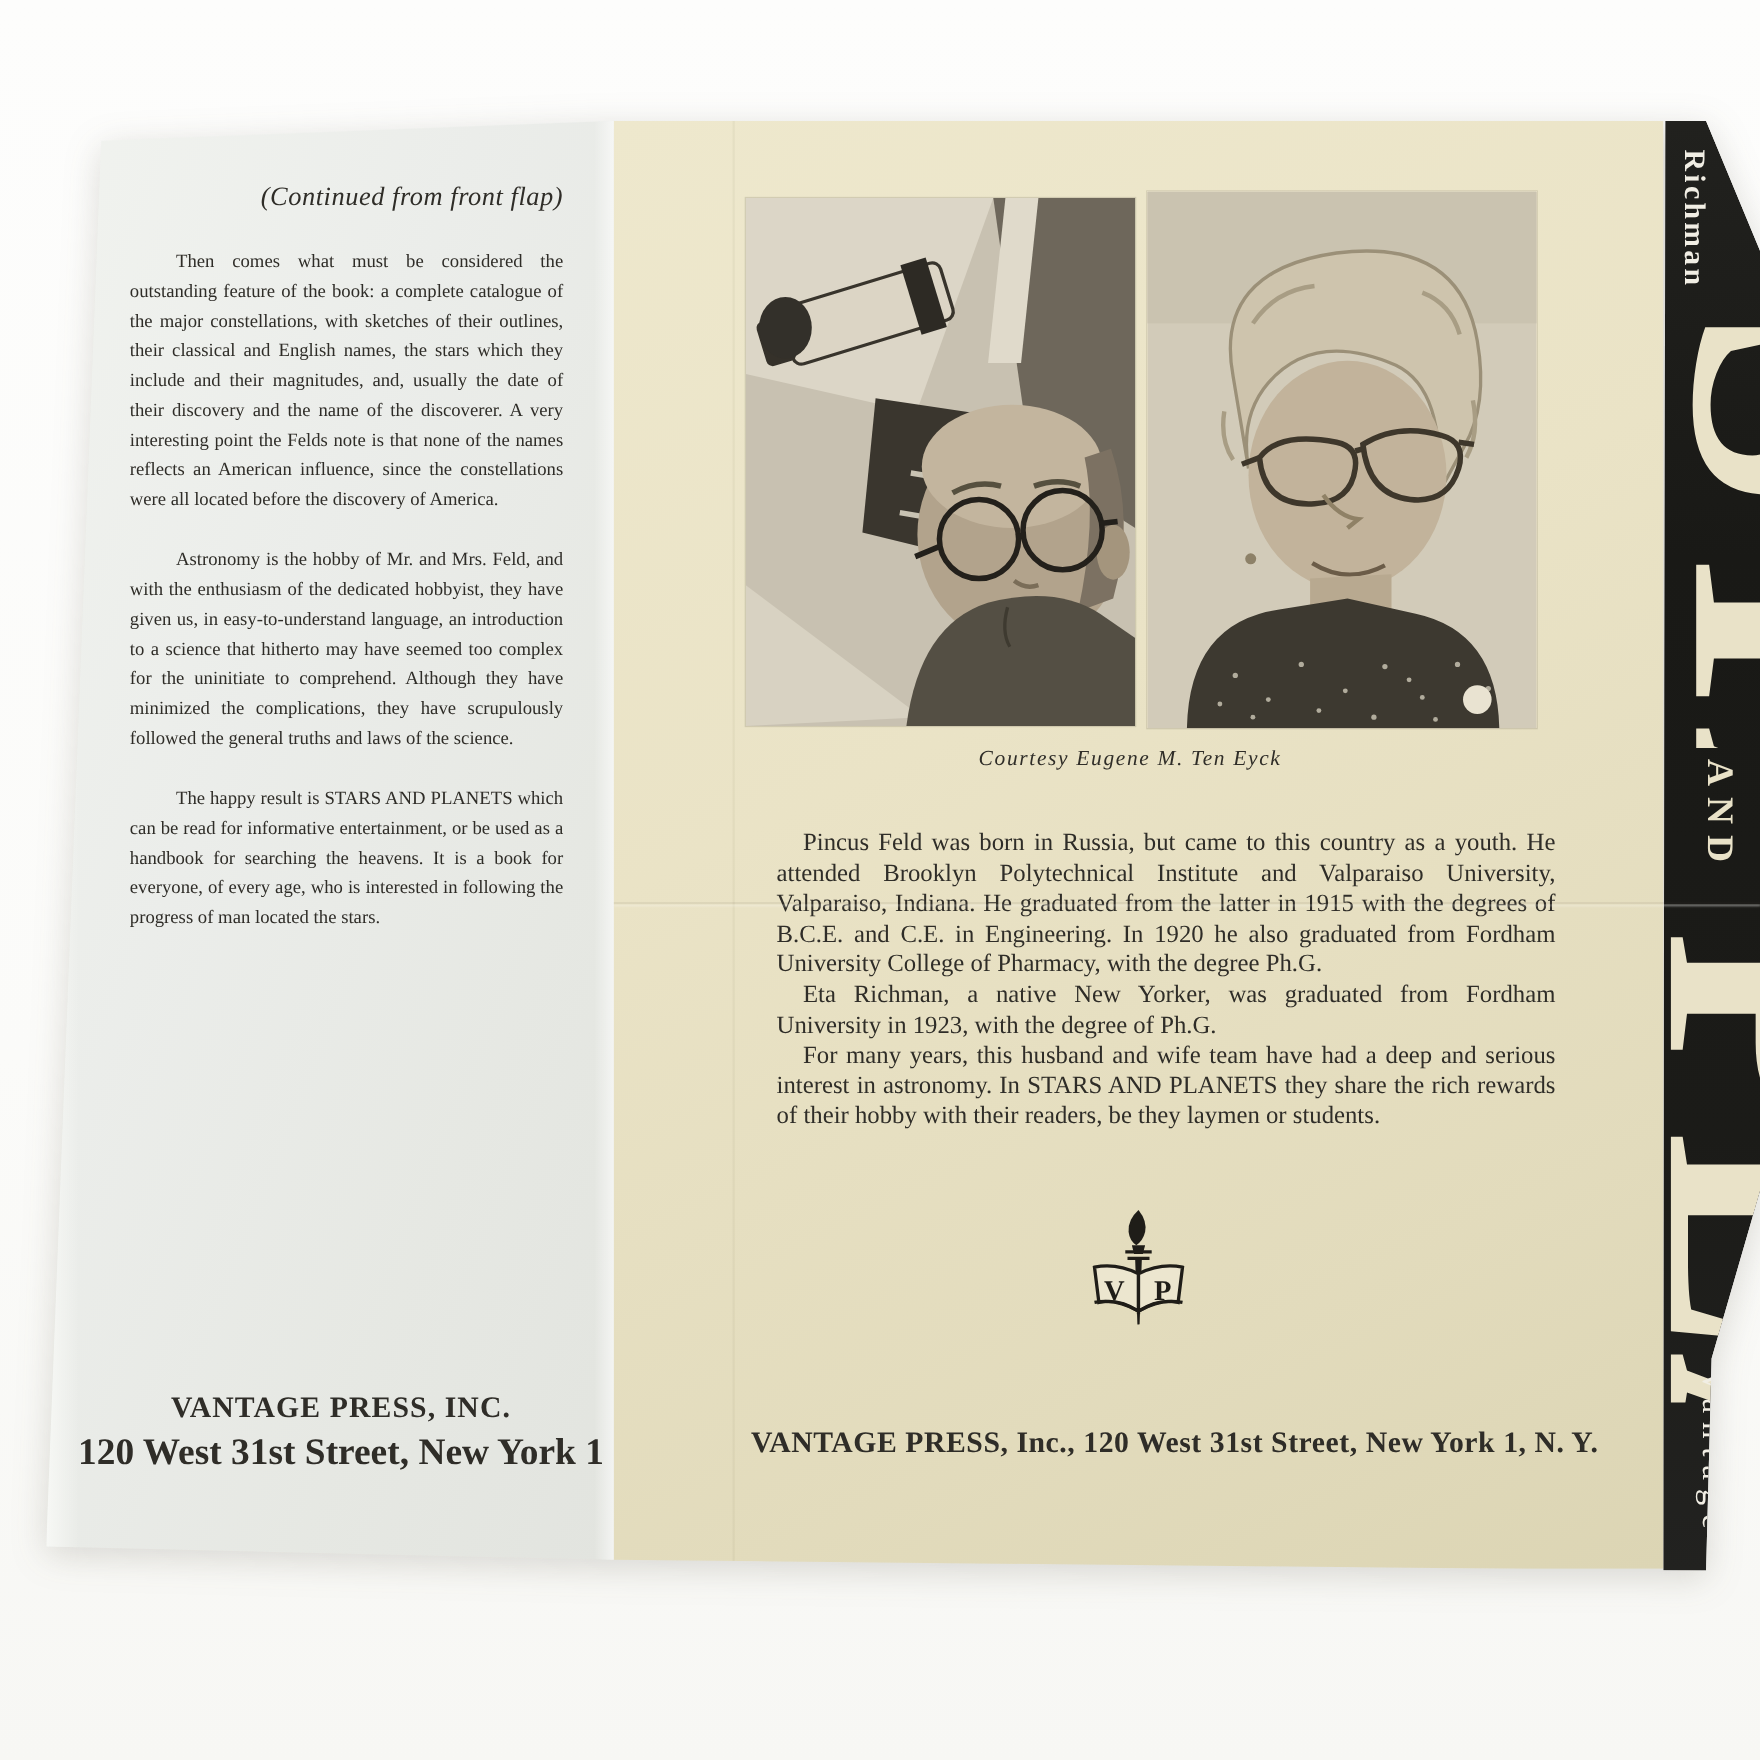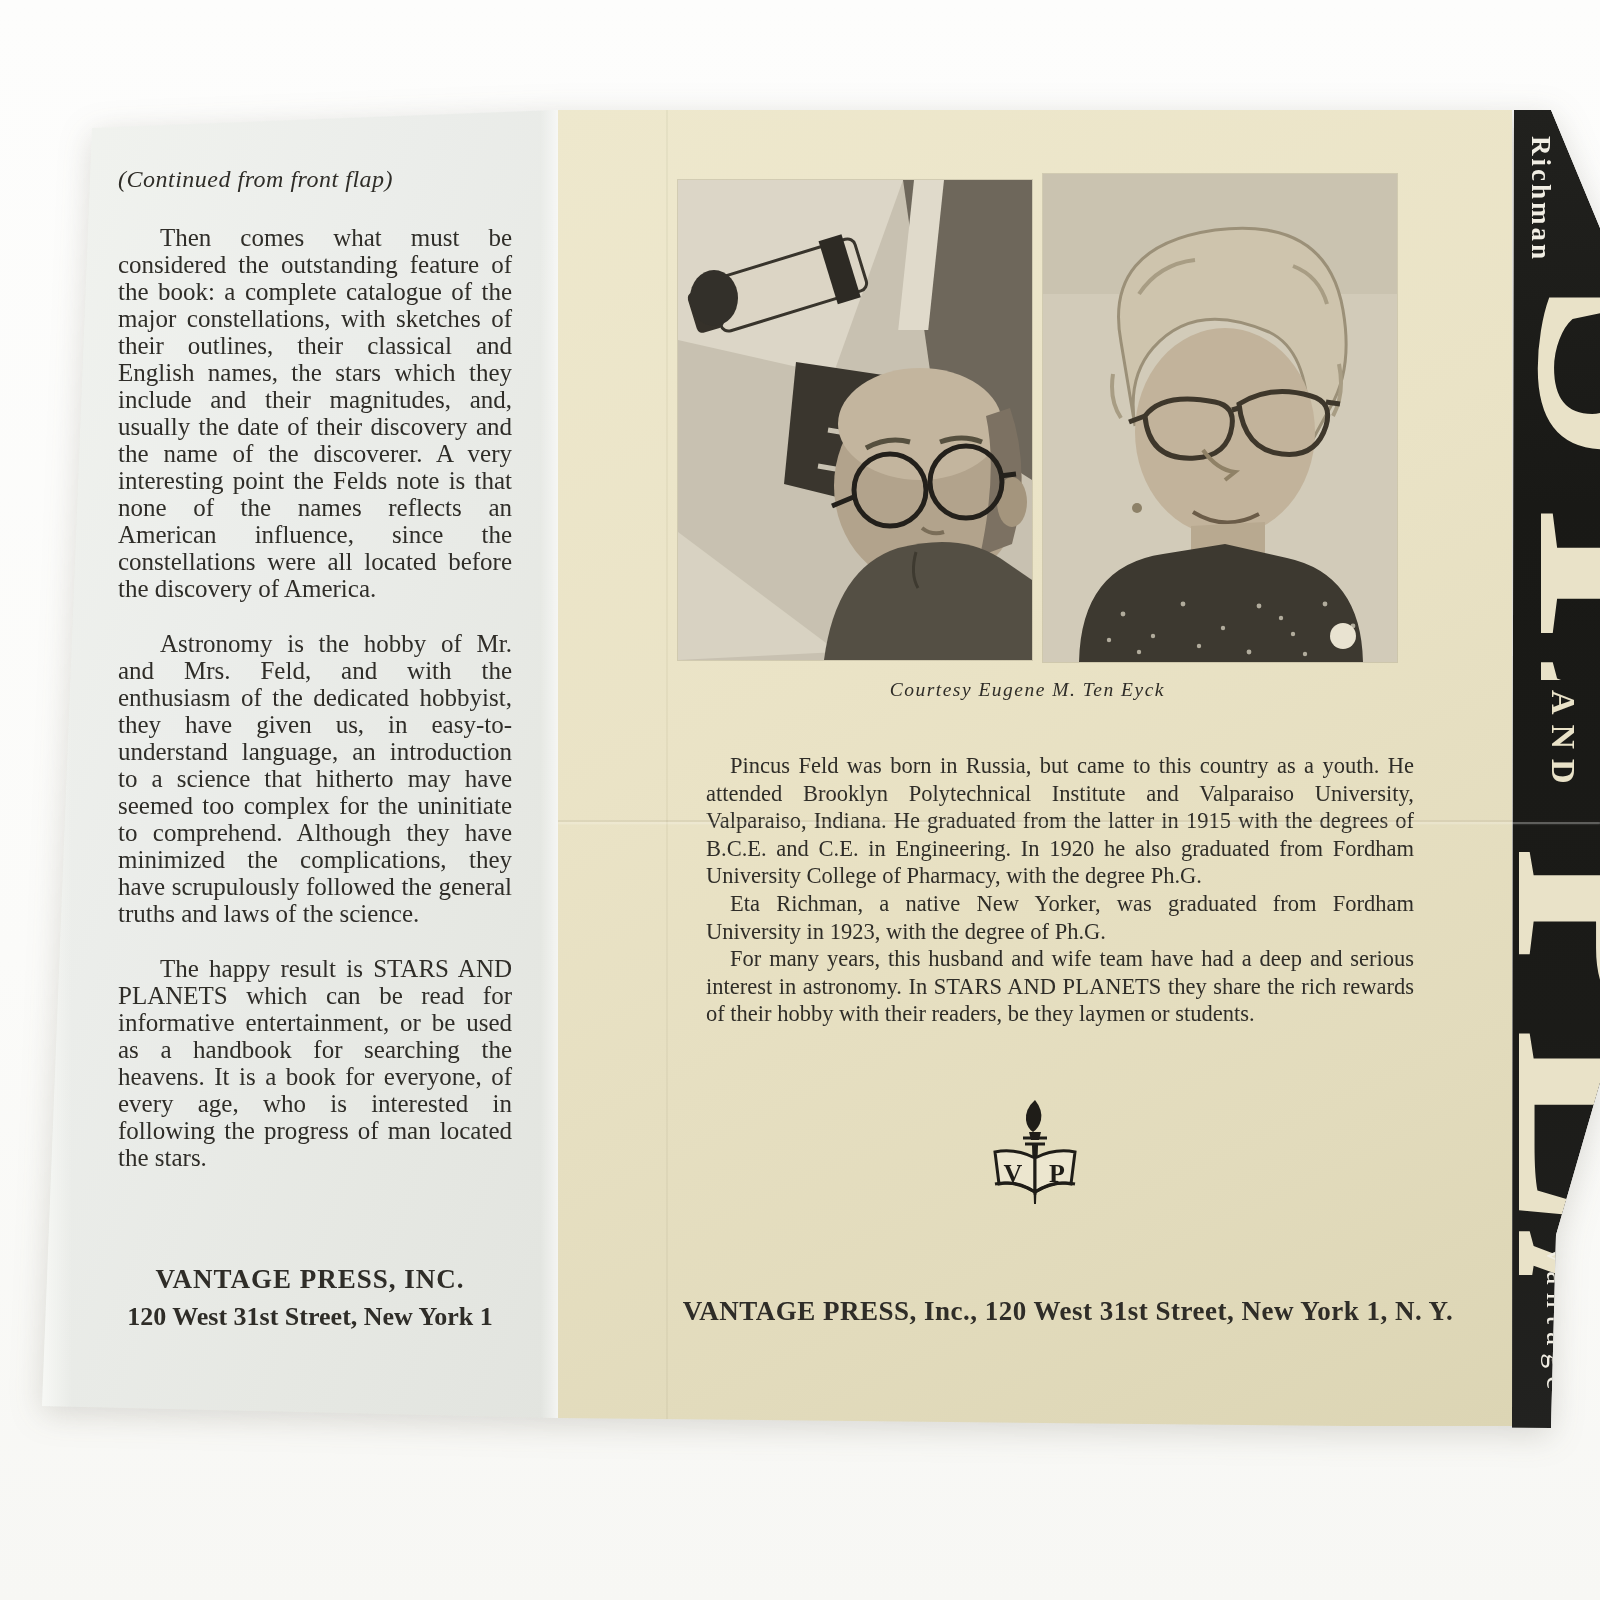--- a/index.html
+++ b/index.html
@@ -20,29 +20,29 @@
   .flap-curl{position:absolute;left:42px;top:118px;width:30px;height:1292px;
     background:linear-gradient(90deg,#f7f8f5,rgba(247,248,245,0));}
   .flap-fold{position:absolute;left:540px;top:108px;width:18px;height:1312px;
     background:linear-gradient(90deg,rgba(255,255,255,0),rgba(255,255,255,.6));}
   .bg-cover{position:absolute;left:558px;top:108px;width:954px;height:1318px;
     background:linear-gradient(155deg,#eee8cd 0%,#eae3c6 40%,#e2dbbc 78%,#dcd5b4 100%);}
   .crease-v{position:absolute;left:666px;top:108px;width:2px;height:1316px;background:rgba(80,70,45,.05);}
   .crease-h{position:absolute;left:558px;top:820px;width:1042px;height:2px;background:rgba(80,70,45,.08);
     box-shadow:0 2px 2px rgba(255,255,255,.28);z-index:6;}
   
-  .flap-heading{position:absolute;left:118px;top:166px;width:394px;text-align:left;
+  .flap-heading{position:absolute;left:118px;top:166px;width:394px;text-align:right;
     font-style:italic;font-size:24px;letter-spacing:.5px;}
   .flap-body{position:absolute;left:118px;top:224px;width:394px;
-    font-size:25px;line-height:27px;text-align:justify;}
+    font-size:17px;line-height:27px;text-align:justify;}
   .flap-body p{margin:0 0 28px;text-indent:42px;}
   .flap-pub{position:absolute;left:58px;top:1264px;width:504px;text-align:center;
     font-weight:bold;font-size:27px;letter-spacing:1px;}
   .flap-addr{position:absolute;left:58px;top:1302px;width:504px;text-align:center;
-    font-weight:bold;font-size:26px;}
+    font-weight:bold;font-size:34px;}
   
   .photo{position:absolute;box-shadow:0 0 0 1px rgba(60,55,40,.15);}
   .photo-left{left:678px;top:180px;width:354px;height:480px;}
   .photo-right{left:1043px;top:174px;width:354px;height:488px;}
   .photo svg{display:block;width:100%;height:100%;}
   .photo-caption{position:absolute;left:765px;top:679px;width:400px;text-align:right;
     font-style:italic;font-size:19.5px;letter-spacing:1.5px;}
   
   .cover-heading{position:absolute;left:860px;top:718px;width:400px;text-align:center;
     font-weight:bold;font-style:italic;font-size:30px;letter-spacing:1px;}

